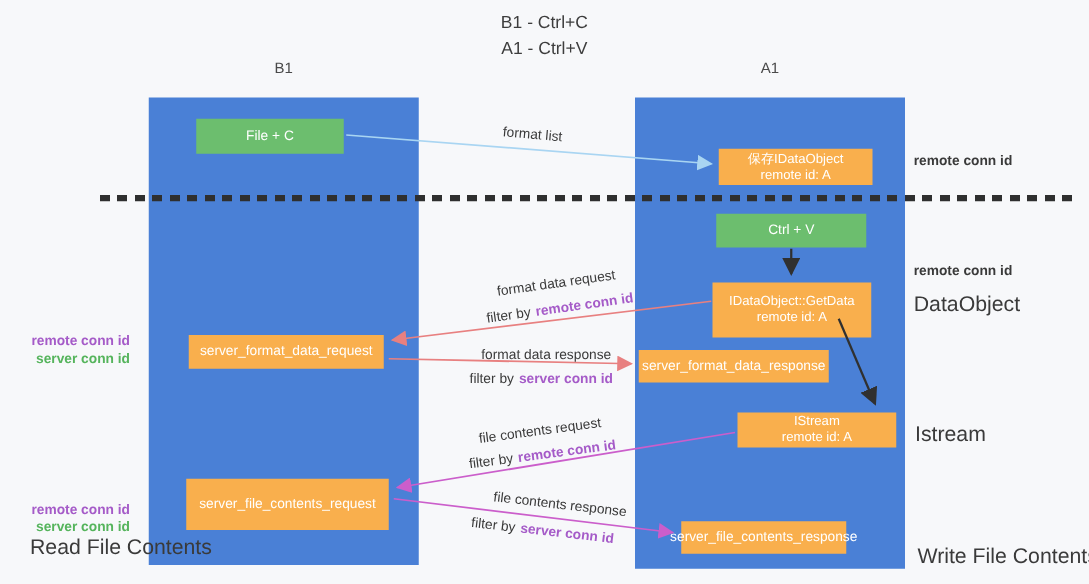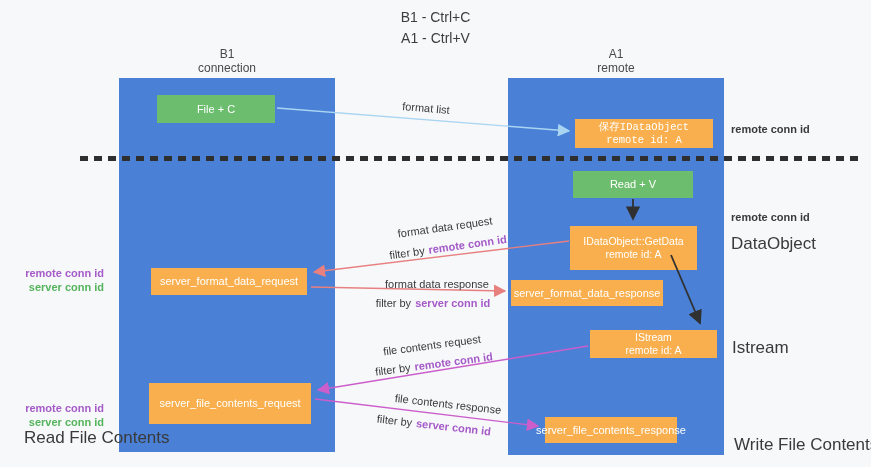--- a/index.html
+++ b/index.html
@@ -39,43 +39,41 @@
 
 <div id="canvas">
 
   <div class="title">
     <div>B1 - Ctrl+C</div>
     <div>A1 - Ctrl+V</div>
   </div>
 
   <div class="lane-head" style="left:119px;">
     <div>B1</div>
-    <div>connection</div>
   </div>
   <div class="lane-head" style="left:508px;">
     <div>A1</div>
-    <div>remote</div>
   </div>
 
   <div class="panel" style="left:119px;top:78px;width:216px;height:374px;"></div>
   <div class="panel" style="left:508px;top:78px;width:216px;height:377px;"></div>
 
   <div class="dashed"></div>
 
   <div class="node green" style="left:157px;top:95px;width:118px;height:28px;">
     <div>File + C</div>
   </div>
 
-  <div class="node orange" style="left:575px;top:119px;width:138px;height:29px;font-family:Liberation Mono, monospace;">
+  <div class="node orange" style="left:575px;top:119px;width:123px;height:29px;">
     <div class="l2">保存IDataObject</div>
     <div class="l2">remote id: A</div>
   </div>
 
   <div class="node green" style="left:573px;top:171px;width:120px;height:27px;">
-    <div>Read + V</div>
+    <div>Ctrl + V</div>
   </div>
 
   <div class="node orange" style="left:570px;top:226px;width:127px;height:44px;">
     <div class="l2">IDataObject::GetData</div>
     <div class="l2">remote id: A</div>
   </div>
 
   <div class="node orange" style="left:151px;top:268px;width:156px;height:27px;">
     <div>server_format_data_request</div>
   </div>

